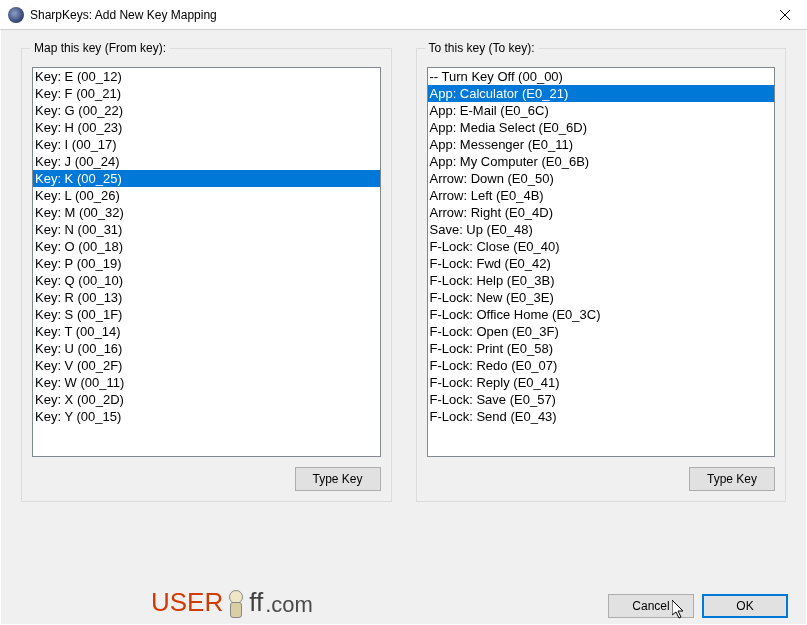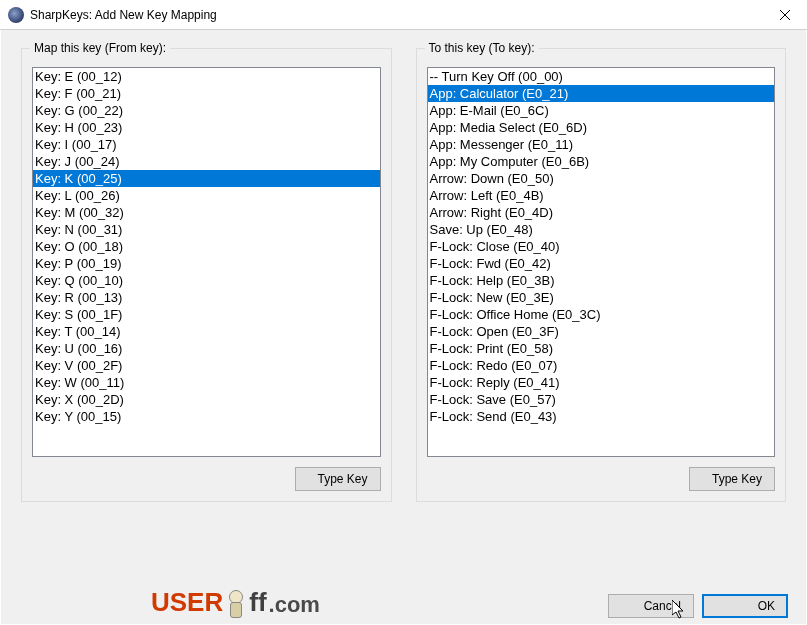--- a/index.html
+++ b/index.html
@@ -104,40 +104,39 @@
     margin-top: 10px;
   }
   button.win {
     min-width: 86px;
     height: 24px;
     background: #e1e1e1;
     border: 1px solid #adadad;
     font-family: inherit;
     font-size: 12px;
     padding: 0 12px;
-    text-align: right;
   }
   button.win.default {
     border: 1px solid #0078d7;
     outline: 1px solid #0078d7;
     outline-offset: -2px;
   }
   .footer {
     position: absolute;
     right: 18px;
     bottom: 6px;
     display: flex;
     gap: 8px;
   }
   .watermark {
     position: absolute;
     left: 150px;
     bottom: 6px;
     font-family: Arial, sans-serif;
-    font-weight: bold;
+    font-weight: normal;
     font-size: 26px;
     display: flex;
     align-items: flex-end;
     gap: 2px;
     color: #4a4a4a;
   }
   .watermark .user { color: #d13a00; }
   .watermark .off { color: #404040; }
   .watermark .com { color: #4a4a4a; font-size: 22px; }
   .watermark .mascot {

